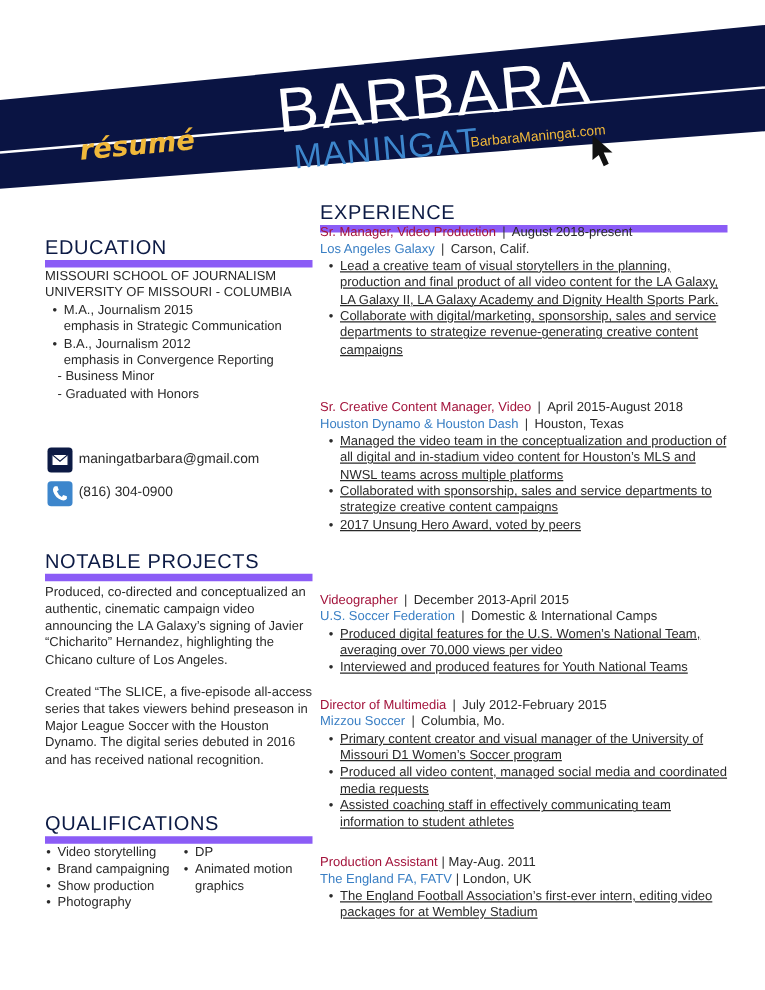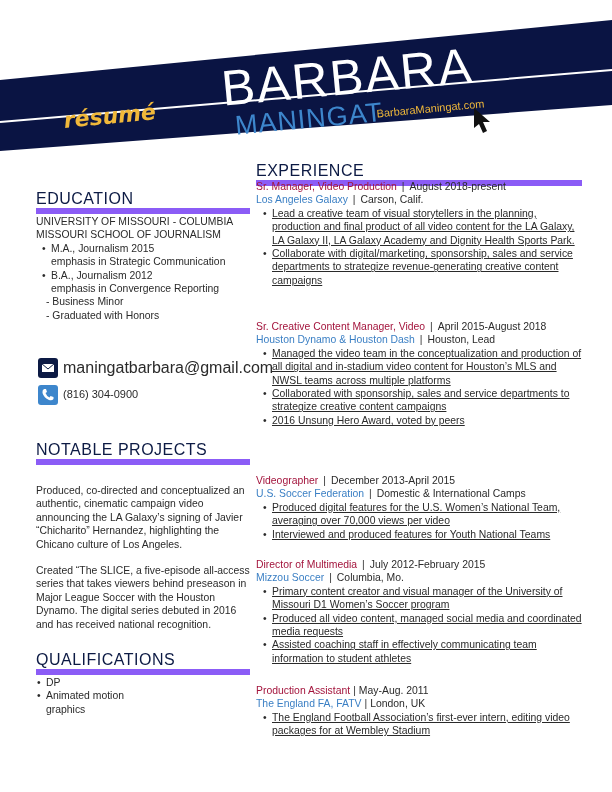--- a/index.html
+++ b/index.html
@@ -38,22 +38,22 @@
     <text x="222" y="98" font-family="Liberation Sans, sans-serif" font-size="50" fill="#ffffff" letter-spacing="2">BARBARA</text>
     <text x="232" y="128" font-family="Liberation Sans, sans-serif" font-size="27" fill="#3d86cc" letter-spacing="1">MANINGAT</text>
     <text x="374" y="124" font-family="Liberation Sans, sans-serif" font-size="11" fill="#f0b83a">BarbaraManingat.com</text>
   </g>
   <polygon points="474,108 474,128 479,124 483,133 487,131 483,122 490,122" fill="#111111"></polygon>
 </svg>
 
 <div class="sec" style="left:36px; top:190px; width:214px;">
   <h2 class="sec-title">EDUCATION</h2>
   <div class="txt" style="margin-top:1px;">
+    <div>MISSOURI SCHOOL OF JOURNALISM</div>
     <div>UNIVERSITY OF MISSOURI - COLUMBIA</div>
-    <div>MISSOURI SCHOOL OF JOURNALISM</div>
     <ul class="ul edu-ul">
       <li>
         <span>M.A., Journalism 2015</span><br>
         <span>emphasis in Strategic Communication</span>
       </li>
       <li>
         <span>B.A., Journalism 2012</span><br>
         <span>emphasis in Convergence Reporting</span>
       </li>
     </ul>
@@ -62,42 +62,48 @@
   </div>
 </div>
 
 <div class="contact-row" style="top:358px;">
   <span class="ci mail">
     <svg width="14" height="10" viewBox="0 0 14 10">
         <rect x="0.5" y="0.5" width="13" height="9" fill="#ffffff" stroke="#0c1a44"></rect>
         <polyline points="0.5,0.5 7,6 13.5,0.5" fill="none" stroke="#0c1a44" stroke-width="1"></polyline>
       </svg>
   </span>
-  <span class="txt" style="font-size:16px;">maningatbarbara@gmail.com</span>
+  <span class="txt" style="font-size:11px;">maningatbarbara@gmail.com</span>
 </div>
 <div class="contact-row" style="top:385px;justify-content:flex-end;">
   <span class="ci phone">
     <svg width="14" height="14" viewBox="0 0 14 14">
         <path d="M3 1 L5 1 L6 4 L4.5 5 Q5.5 8 8.5 9.5 L9.5 8 L12.5 9 L12.5 11 Q11 13 8 12 Q3 10 1.5 5 Q1 2 3 1 Z" fill="#ffffff"></path>
       </svg>
   </span>
   <span class="txt" style="font-size:11px;">(816) 304-0900</span>
 </div>
 
 <div class="sec" style="left:36px; top:441px; width:214px;">
   <h2 class="sec-title">NOTABLE PROJECTS</h2>
-  <div class="txt" style="margin-top:19px;">
+  <div class="txt" style="margin-top:3px;">
     <p style="margin:0 0 13px 0;">Produced, co-directed and conceptualized an authentic, cinematic campaign video announcing the LA Galaxy’s signing of Javier “Chicharito” Hernandez, highlighting the Chicano culture of Los Angeles.</p>
     <p style="margin:0;">Created “The SLICE, a five-episode all-access series that takes viewers behind preseason in Major League Soccer with the Houston Dynamo. The digital series debuted in 2016 and has received national recognition.</p>
   </div>
 </div>
 
 <div class="sec" style="left:36px; top:651px; width:214px;">
   <h2 class="sec-title">QUALIFICATIONS</h2>
   <div class="txt qual-cols" style="margin-top:1px;">
+    <ul class="ul" style="width:110px;">
+      <li>Video storytelling</li>
+      <li>Brand campaigning</li>
+      <li>Show production</li>
+      <li>Photography</li>
+    </ul>
     <ul class="ul" style="width:100px;">
       <li>DP</li>
       <li>Animated motion graphics</li>
     </ul>
   </div>
 </div>
 
 <div class="sec" style="left:256px; top:162px; width:326px;">
   <h2 class="sec-title">EXPERIENCE</h2>
 </div>
@@ -106,25 +112,25 @@
   <div><span class="title-red">Sr. Manager, Video Production</span><span class="sep">|</span><span>August 2018-present</span></div>
   <div><span class="org-blue">Los Angeles Galaxy</span><span class="sep">|</span><span>Carson, Calif.</span></div>
   <ul class="ul">
     <li>Lead a creative team of visual storytellers in the planning, production and final product of all video content for the LA Galaxy, LA Galaxy II, LA Galaxy Academy and Dignity Health Sports Park.</li>
     <li>Collaborate with digital/marketing, sponsorship, sales and service departments to strategize revenue-generating creative content campaigns</li>
   </ul>
 </div>
 
 <div class="job txt" style="top:320px;">
   <div><span class="title-red">Sr. Creative Content Manager, Video</span><span class="sep">|</span><span>April 2015-August 2018</span></div>
-  <div><span class="org-blue">Houston Dynamo &amp; Houston Dash</span><span class="sep">|</span><span>Houston, Lead</span></div>
+  <div><span class="org-blue">Houston Dynamo &amp; Houston Dash</span><span class="sep">|</span><span>Houston, Texas</span></div>
   <ul class="ul">
     <li>Managed the video team in the conceptualization and production of all digital and in-stadium video content for Houston’s MLS and NWSL teams across multiple platforms</li>
     <li>Collaborated with sponsorship, sales and service departments to strategize creative content campaigns</li>
-    <li>2016 Unsung Hero Award, voted by peers</li>
+    <li>2017 Unsung Hero Award, voted by peers</li>
   </ul>
 </div>
 
 <div class="job txt" style="top:474px;">
   <div><span class="title-red">Videographer</span><span class="sep">|</span><span>December 2013-April 2015</span></div>
   <div><span class="org-blue">U.S. Soccer Federation</span><span class="sep">|</span><span>Domestic &amp; International Camps</span></div>
   <ul class="ul">
     <li>Produced digital features for the U.S. Women’s National Team, averaging over 70,000 views per video</li>
     <li>Interviewed and produced features for Youth National Teams</li>
   </ul>

